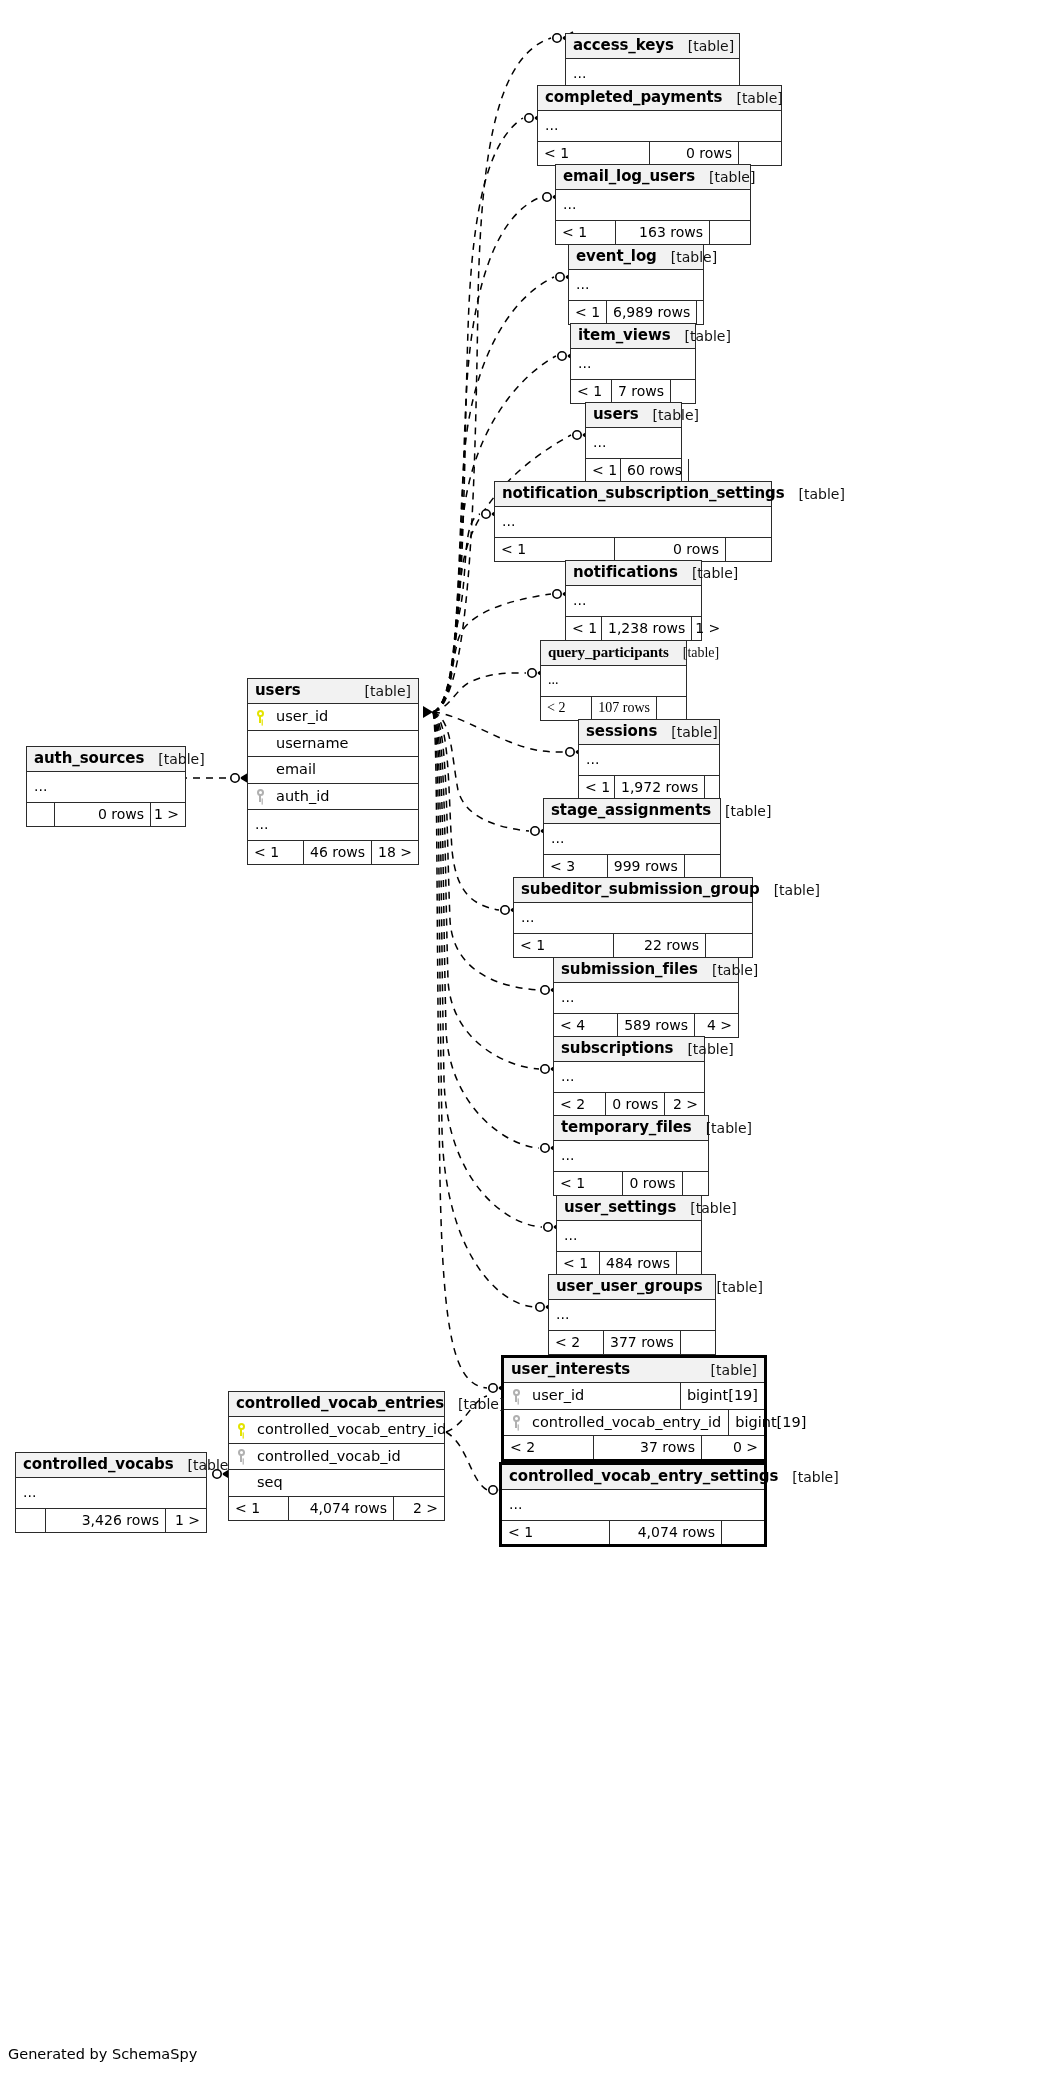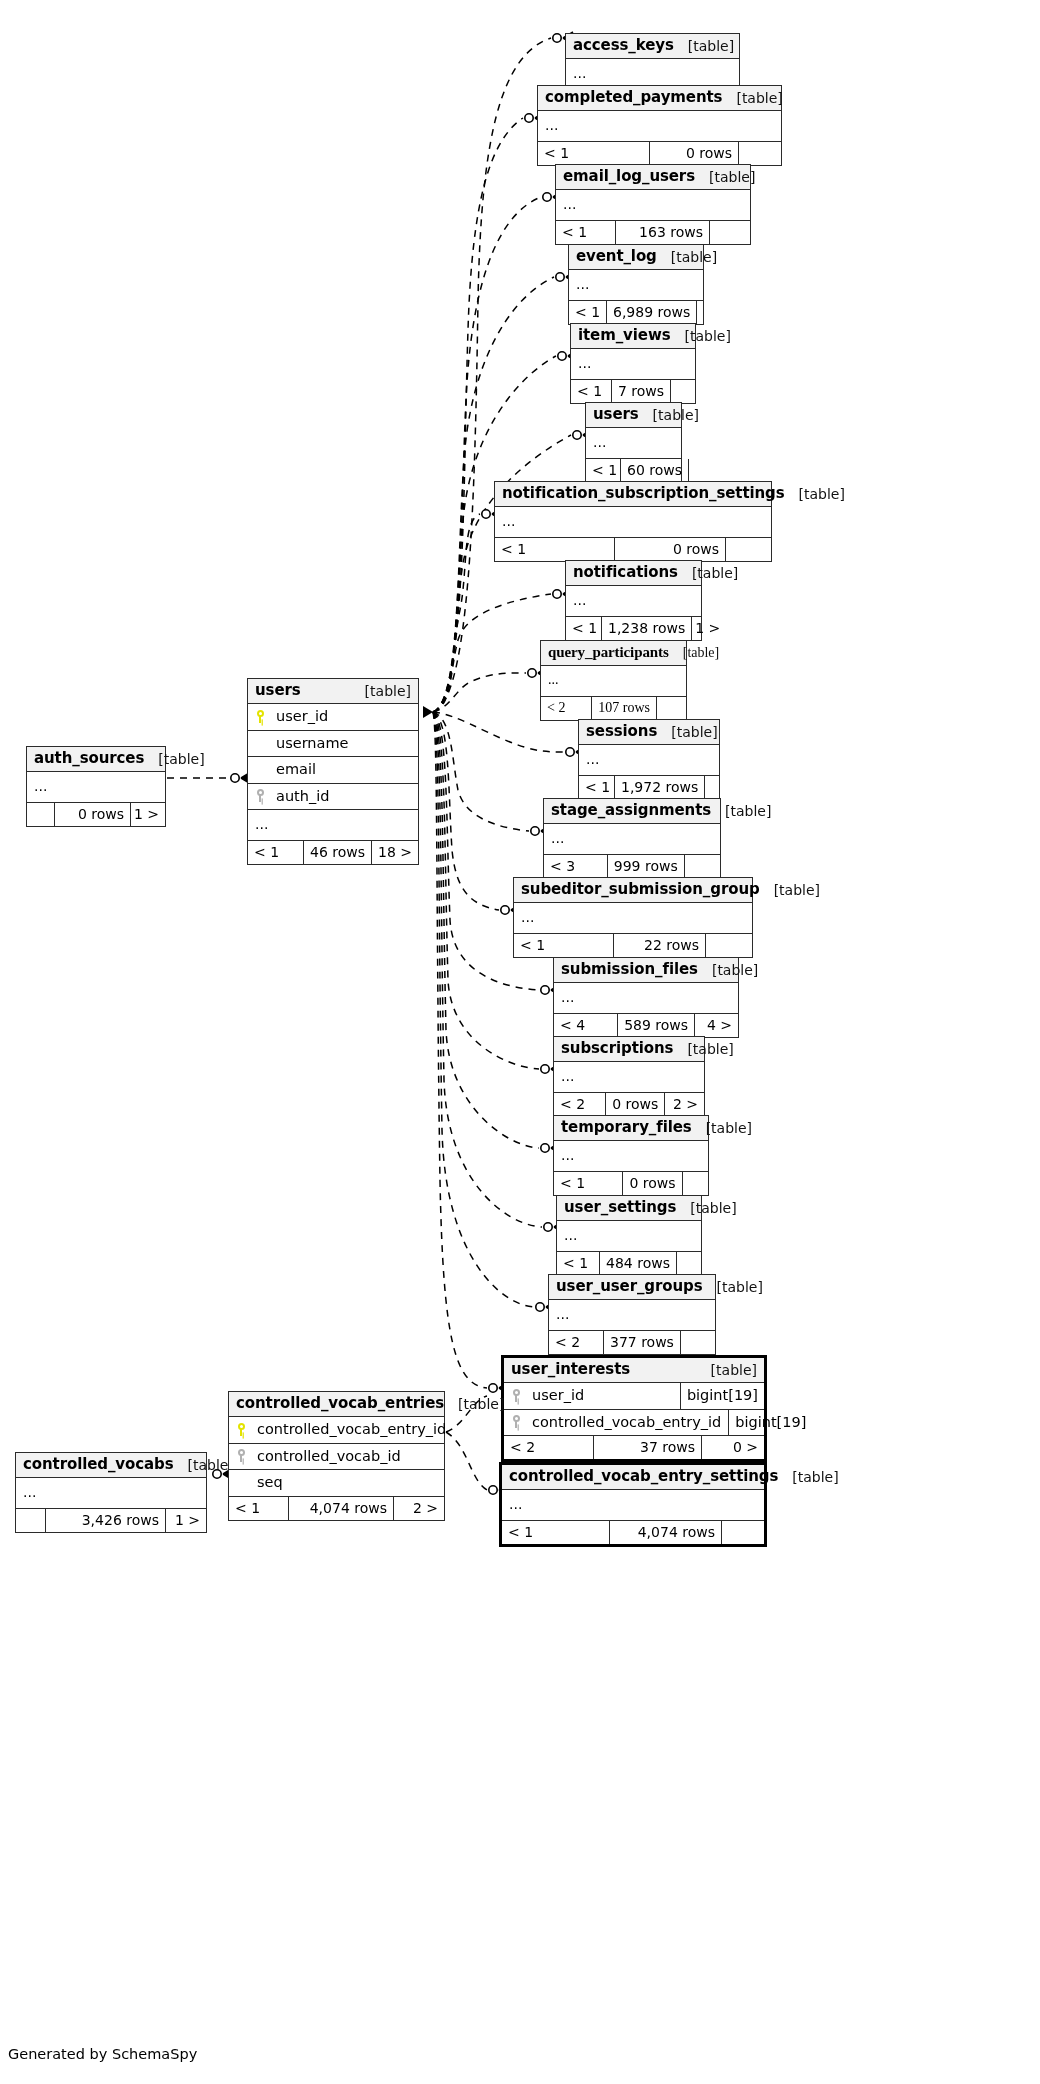--- a/index.html
+++ b/index.html
@@ -477,21 +477,21 @@
         <span class="keyicon fk"></span>
         <span class="colname">auth_id</span>
       </div>
       <div class="trow ellipsis">...</div>
       <div class="tfoot">
         <div class="f-left" style="width: 62px;">&lt; 1</div>
         <div class="f-mid">46 rows</div>
         <div class="f-right" style="width: 50px;">18 &gt;</div>
       </div>
     </div>
-    <div class="tbl" style="left: 26px; top: 746px; width: 140px;">
+    <div class="tbl" style="left: 26px; top: 746px; width: 160px;">
       <div class="thead">
         <span class="tname">auth_sources</span>
         <span class="ttag">[table]</span>
       </div>
       <div class="trow ellipsis">...</div>
       <div class="tfoot">
         <div class="f-left" style="width: 28px;"></div>
         <div class="f-mid">0 rows</div>
         <div class="f-right" style="width: 34px;">1 &gt;</div>
       </div>

